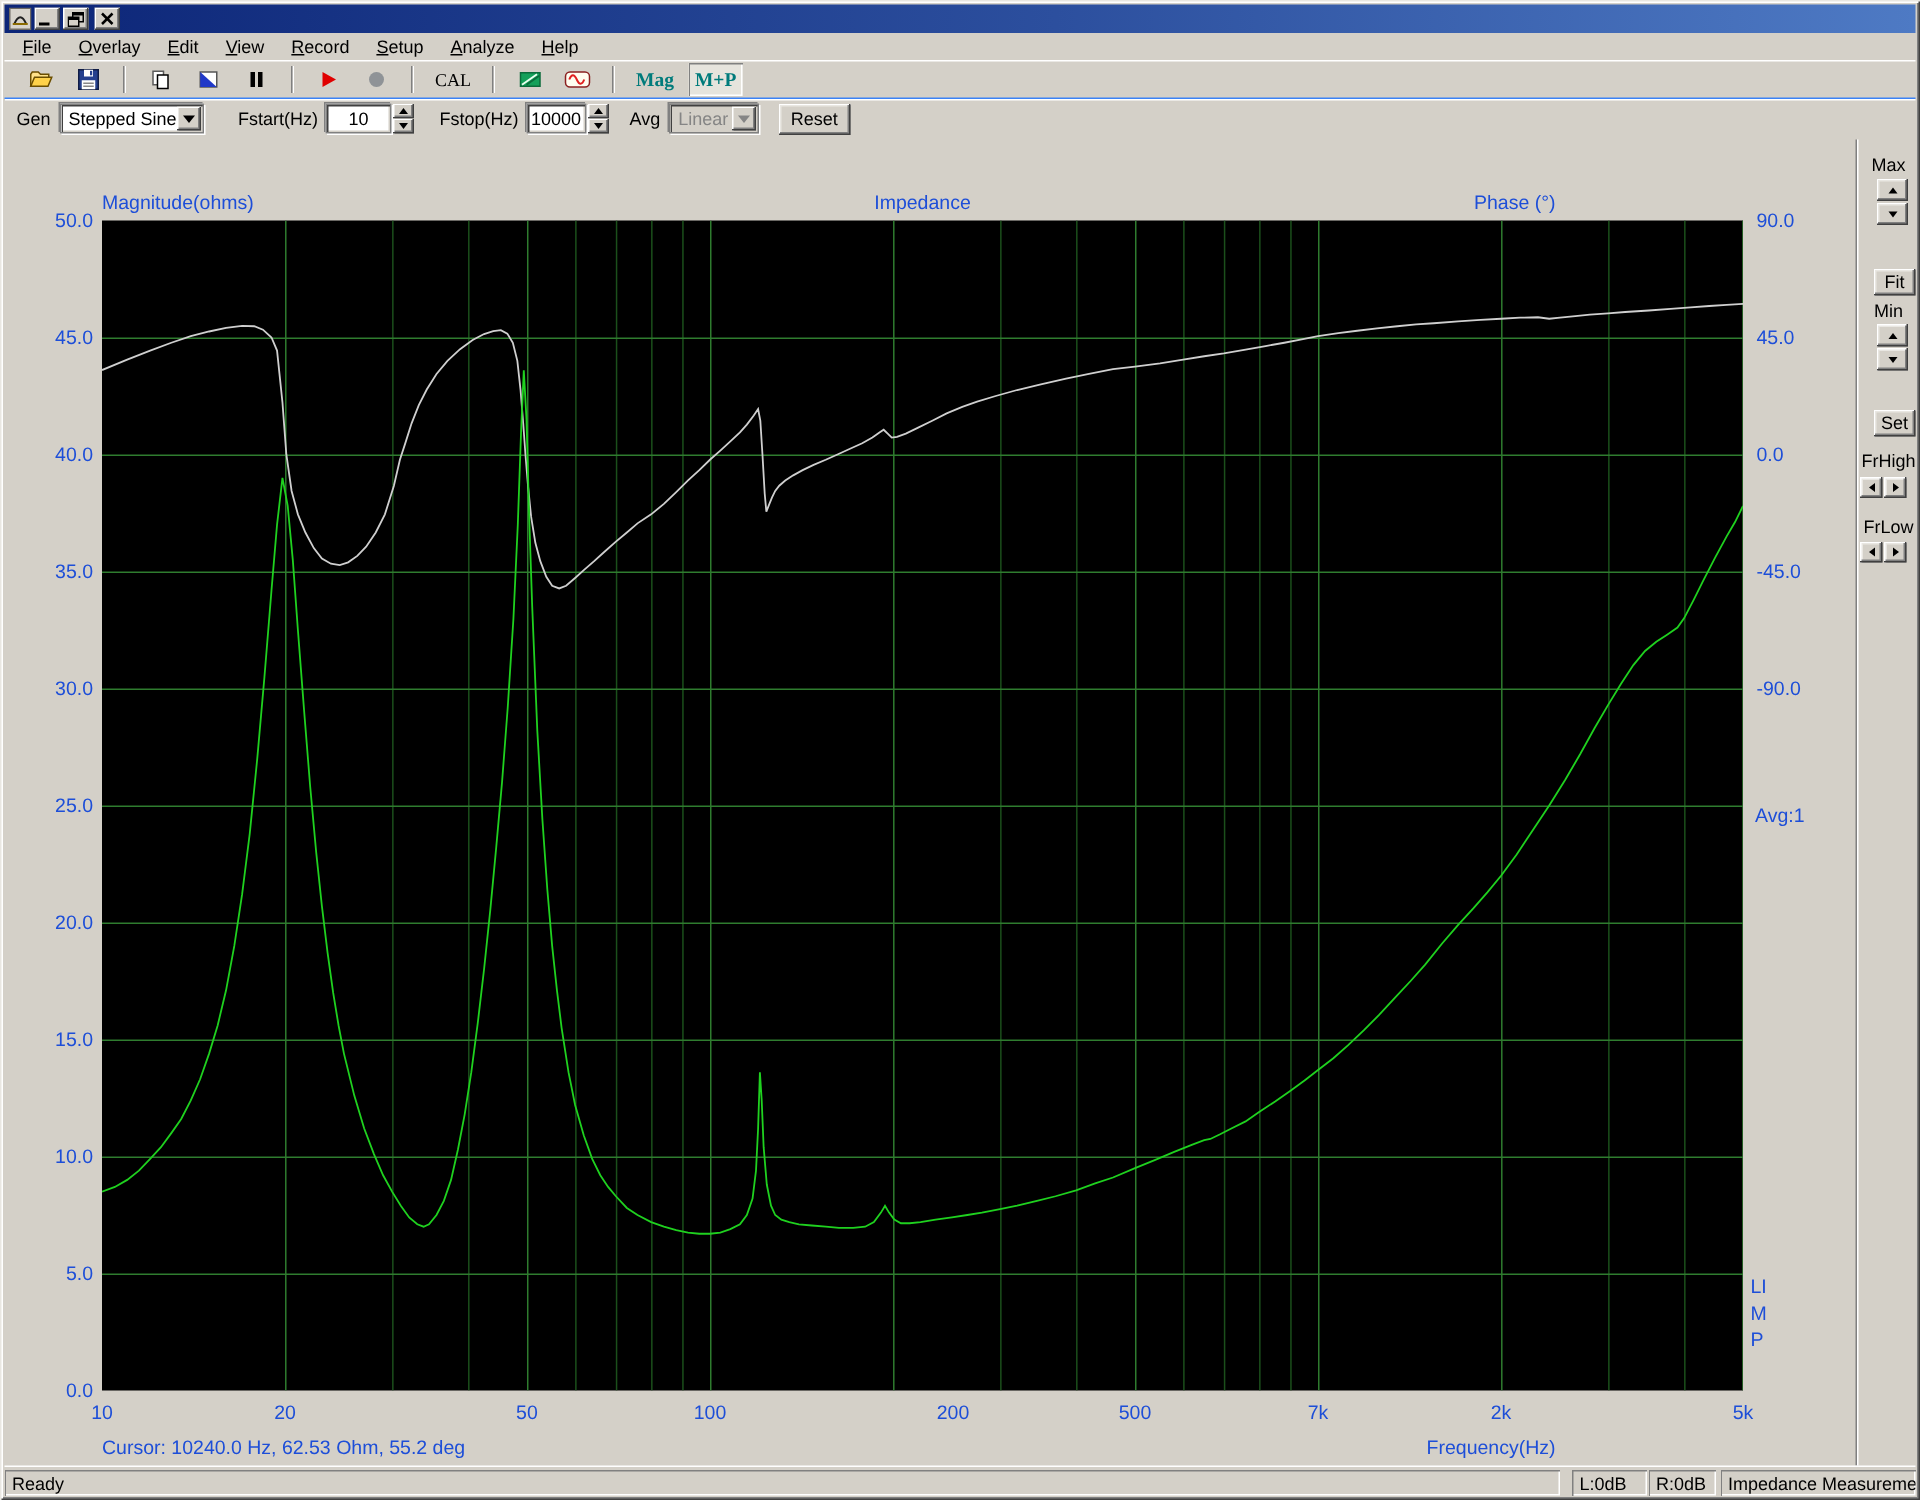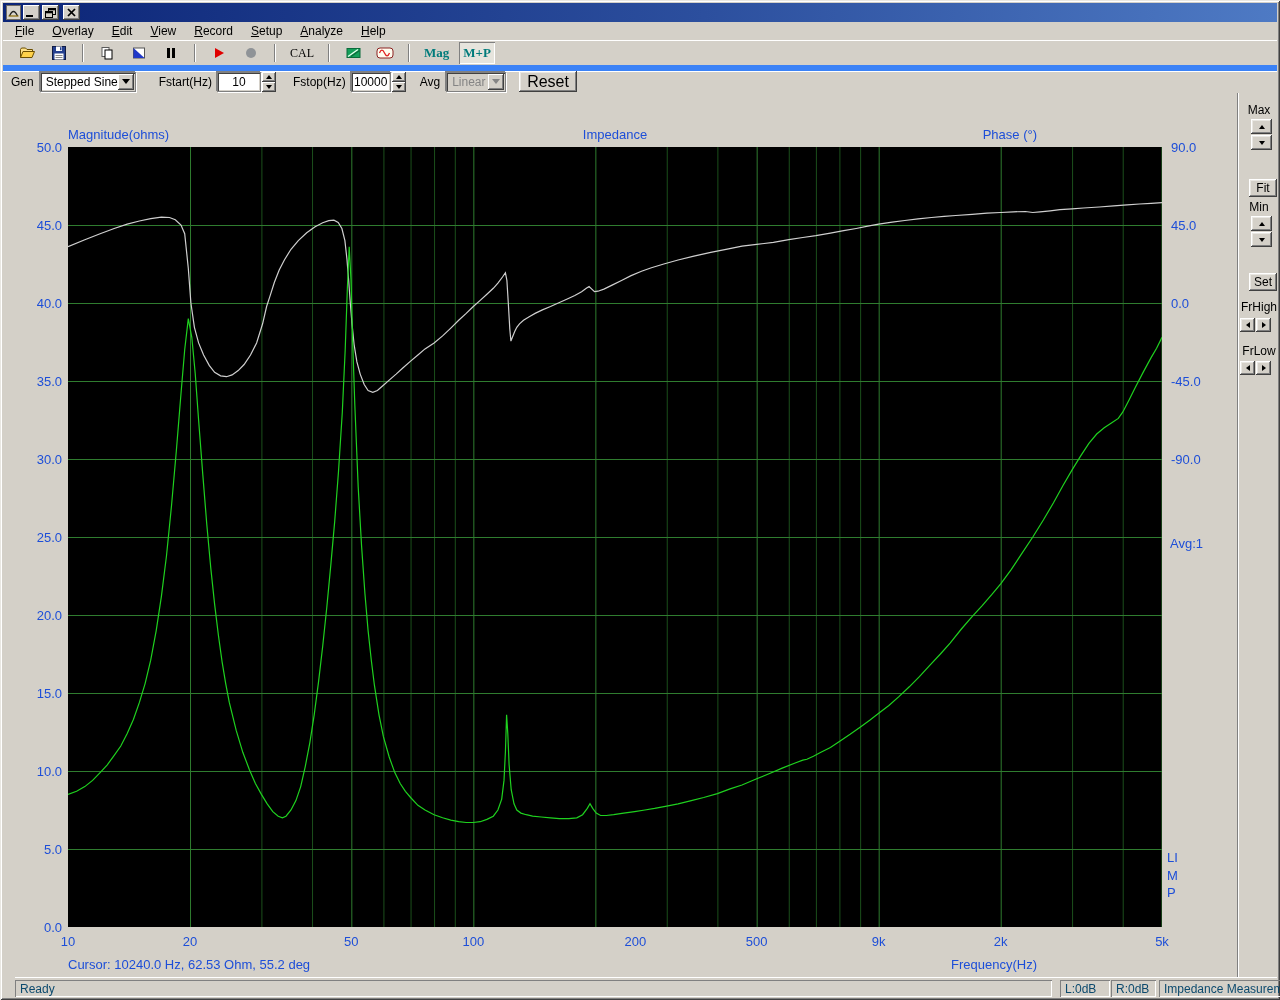--- a/index.html
+++ b/index.html
@@ -30,42 +30,42 @@
   .toolbar{position:absolute;left:3px;top:40px;right:3px;height:25px;border-top:1px solid #fff;
     display:flex;align-items:center;padding-left:8px;}
   .tool-btn{width:26px;height:22px;background:transparent;border:none;padding:0;margin:0 3px;
     display:flex;align-items:center;justify-content:center;}
   .tsep{width:2px;height:18px;border-left:1px solid #808080;border-right:1px solid #fff;margin:0 7px;}
   .tool-text{font-size:12px;color:#000;width:auto;padding:0 4px;font-family:Liberation Serif, serif;}
   .teal{color:#007b7b;font-weight:bold;font-size:13px;}
   .checked{background:#e6e4dd;box-shadow:inset 1px 1px 0 #808080, inset -1px -1px 0 #fff;}
 
   
-  .genbar{position:absolute;left:3px;top:65px;right:3px;height:27px;border-top:6px solid #3b82f6;
+  .genbar{position:absolute;left:3px;top:65px;right:3px;height:27px;border-top:1px solid #3b82f6;
     box-shadow:inset 0 1px 0 #fff;display:flex;align-items:center;font-size:12px;color:#000;}
   .glabel{white-space:nowrap;}
   .sunken-field{background:#fff;height:20px;position:relative;display:flex;align-items:center;
     box-shadow:inset 1px 1px 0 #404040, inset -1px -1px 0 #d4d0c8, 1px 1px 0 #fff, -1px -1px 0 #808080;
     border:1px solid #808080;}
   .combo{padding-left:5px;}
   .combo-btn{position:absolute;right:1px;top:1px;bottom:1px;width:16px;background:#d4d0c8;border:none;padding:0;
     box-shadow:inset -1px -1px 0 #404040, inset 1px 1px 0 #fff, inset -2px -2px 0 #808080;
     display:flex;align-items:center;justify-content:center;}
   .combo.disabled{background:#d4d0c8;color:#858585;}
   .edit{justify-content:center;font-size:12px;}
   .spinner{width:14px;height:20px;display:flex;flex-direction:column;margin-left:1px;}
   .spin-btn{flex:1 1 50%;background:#d4d0c8;border:none;padding:0;display:flex;align-items:center;justify-content:center;
     box-shadow:inset -1px -1px 0 #404040, inset 1px 1px 0 #fff, inset -2px -2px 0 #808080;}
   .tri-down{width:0;height:0;border-left:4px solid transparent;border-right:4px solid transparent;border-top:5px solid #000;}
   .combo.disabled .tri-down{border-top-color:#858585;}
   .tu{width:0;height:0;border-left:3px solid transparent;border-right:3px solid transparent;border-bottom:4px solid #000;}
   .td{width:0;height:0;border-left:3px solid transparent;border-right:3px solid transparent;border-top:4px solid #000;}
   .tl{width:0;height:0;border-top:3px solid transparent;border-bottom:3px solid transparent;border-right:4px solid #000;}
   .tr{width:0;height:0;border-top:3px solid transparent;border-bottom:3px solid transparent;border-left:4px solid #000;}
-  .push{height:21px;background:#d4d0c8;border:none;font-size:16px;padding:0 8px;
+  .push{height:21px;background:#d4d0c8;border:none;font-size:12px;padding:0 8px;
     box-shadow:inset -1px -1px 0 #404040, inset 1px 1px 0 #fff, inset -2px -2px 0 #808080, inset 2px 2px 0 #e9e7e2;text-align:right;}
 
   
   .plot-panel{position:absolute;left:3px;top:93px;width:1109px;height:884px;background:#d4d0c8;color:#1d4ed8;}
   .plot-svg{position:absolute;left:65px;top:54px;width:1094px;height:780px;background:#000;display:block;}
   .axis-head{position:absolute;top:34px;font-size:13px;white-space:nowrap;}
   .ticklabel{position:absolute;font-size:13px;white-space:nowrap;transform:translateY(-50%);}
   .xticklabel{position:absolute;top:841px;font-size:13px;white-space:nowrap;transform:translateX(-50%);}
   .avg-text{position:absolute;left:1167px;top:443px;font-size:13px;}
   .watermark{position:absolute;left:1164px;top:756px;width:12px;font-size:13px;line-height:17.5px;word-break:break-all;}
@@ -75,21 +75,21 @@
   .vdivider{position:absolute;left:1237px;top:93px;width:2px;height:884px;
     border-left:1px solid #808080;border-right:1px solid #fff;}
 
   
   .sidelabel{position:absolute;font-size:12px;color:#000;text-align:center;white-space:nowrap;}
   .side-btn{position:absolute;background:#d4d0c8;border:none;padding:0;font-size:12px;
     box-shadow:inset -1px -1px 0 #404040, inset 1px 1px 0 #fff, inset -2px -2px 0 #808080, inset 2px 2px 0 #e9e7e2;
     display:flex;align-items:center;justify-content:center;}
 
   
-  .statusbar{position:absolute;left:15px;top:977px;right:3px;height:20px;border-top:1px solid #fff;font-size:12px;color:#0c4a6e;}
+  .statusbar{position:absolute;left:3px;top:977px;right:3px;height:20px;border-top:1px solid #fff;font-size:12px;color:#000000;}
   .spanel{position:absolute;top:2px;height:17px;box-shadow:inset 1px 1px 0 #808080, inset -1px -1px 0 #fff;
     display:flex;align-items:center;padding:0 5px;white-space:nowrap;overflow:hidden;}
 </style>
 </head>
 <body>
 
 <div class="window">
 
   <div class="titlebar">
     <span class="app-icon">
@@ -300,21 +300,21 @@
         <span class="ticklabel" style="left:1168px;top:288px;">-45.0</span>
         <span class="ticklabel" style="left:1168px;top:366px;">-90.0</span>
       </div>
     <div id="x-tick-labels">
         <span class="xticklabel" style="left:65px;">10</span>
         <span class="xticklabel" style="left:187.01944250114556px;">20</span>
         <span class="xticklabel" style="left:348.320371665903px;">50</span>
         <span class="xticklabel" style="left:470.33981416704853px;">100</span>
         <span class="xticklabel" style="left:592.3592566681941px;margin-left:40px;">200</span>
         <span class="xticklabel" style="left:753.6601858329515px;">500</span>
-        <span class="xticklabel" style="left:875.6796283340971px;">9k</span>
+        <span class="xticklabel" style="left:875.6796283340971px;">7k</span>
         <span class="xticklabel" style="left:997.6990708352427px;">2k</span>
         <span class="xticklabel" style="left:1159px;">5k</span>
       </div>
 
     <span class="avg-text">Avg:1</span>
     <div class="watermark">LIMP</div>
     <span class="cursor-text">Cursor: 10240.0 Hz, 62.53 Ohm, 55.2 deg</span>
     <span class="freq-label">Frequency(Hz)</span>
   </div>
 

